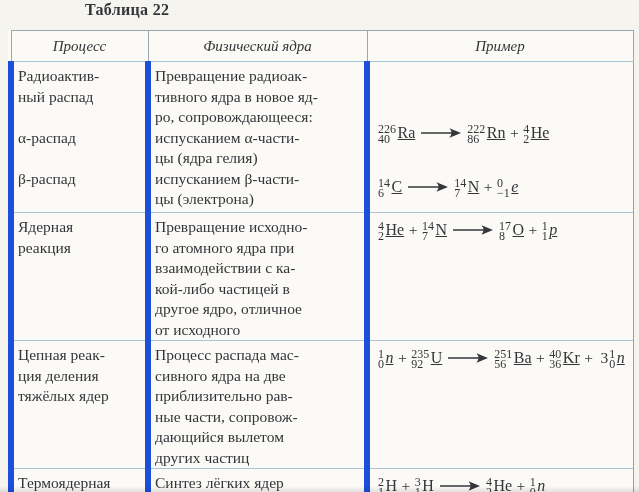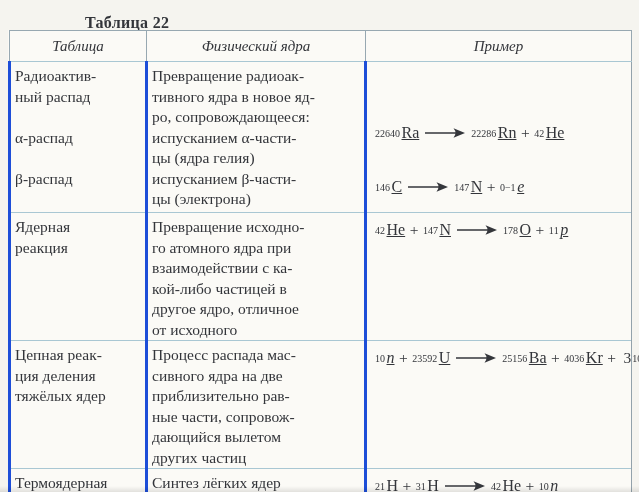--- a/index.html
+++ b/index.html
@@ -8,54 +8,54 @@
     background:#f5f4ef;
     font-family:"Liberation Serif","DejaVu Serif",serif;
     color:#33353a;
   }
   body::after{
     content:"";position:absolute;left:0;right:0;bottom:0;height:6px;
     background:linear-gradient(rgba(0,0,0,0), rgba(0,0,0,0.10));
     pointer-events:none;
   }
   .page-title{
-    position:absolute;left:85px;top:14px;
+    position:absolute;left:85px;top:1px;
     font-weight:bold;font-size:16px;letter-spacing:0.3px;
   }
   table.data-table{
     position:absolute;left:8px;top:30px;width:622px;
     border-collapse:collapse;table-layout:fixed;
     background:#fbfaf6;
     border:1.5px solid #97a8b1;
   }
   col.c1{width:137px;} col.c2{width:219px;} col.c3{width:266px;}
   th{
     font-style:italic;font-weight:normal;font-size:15px;
     text-align:center;vertical-align:middle;height:26px;padding:2px 4px;
     border:1px solid #97a8b1;
     border-bottom:1.5px solid #a9c7d3;
   }
   td{
     vertical-align:top;text-align:left;
     padding:4px 6px 0 4px;
     font-size:15.5px;line-height:20.5px;
-    border-left:3px solid #1d4ed8;border-right:1px solid #93a2ab;
+    border-left:6px solid #1d4ed8;border-right:1px solid #93a2ab;
     border-top:1.5px solid #a9c7d3;
   }
   td.txt{white-space:pre-line;}
   tr.r1{height:151px;} tr.r2{height:118px;} tr.r3{height:116px;} tr.r4{height:42px;}
   
   td.ex{padding-left:8px;}
   .formula{display:flex;align-items:center;height:26px;}
   .f-r1a{margin-top:54px;}
   .f-r1b{margin-top:28px;}
   .nuc{display:inline-flex;align-items:center;}
   .pre{
-    display:flex;flex-direction:row;align-items:flex-start;
-    font-size:10px;line-height:10px;margin-right:1.5px;
+    display:flex;flex-direction:column;align-items:flex-start;
+    font-size:12px;line-height:10px;margin-right:1.5px;
     transform:translateY(0.5px);
   }
   .sym{font-size:16px;line-height:16px;text-decoration:underline;}
   .it{font-style:italic;}
   .op{margin:0 4.5px;font-size:15.5px;}
   .coef{font-size:15.5px;margin-left:3px;margin-right:1px;}
   .arrow{display:flex;margin:0 5px;}
 </style>
 </head>
 <body>
@@ -63,21 +63,21 @@
 <div class="page-title">Таблица 22</div>
 
 <table class="data-table">
   <colgroup>
       <col class="c1">
       <col class="c2">
       <col class="c3">
     </colgroup>
   <tbody>
       <tr>
-    <th>Таблица</th>
+    <th>Процесс</th>
     <th>Физический ядра</th>
     <th>Пример</th>
   </tr>
   <tr class="r1">
     <td class="txt">Радиоактив-
 ный распад
 
 α-распад
 
 β-распад</td>

